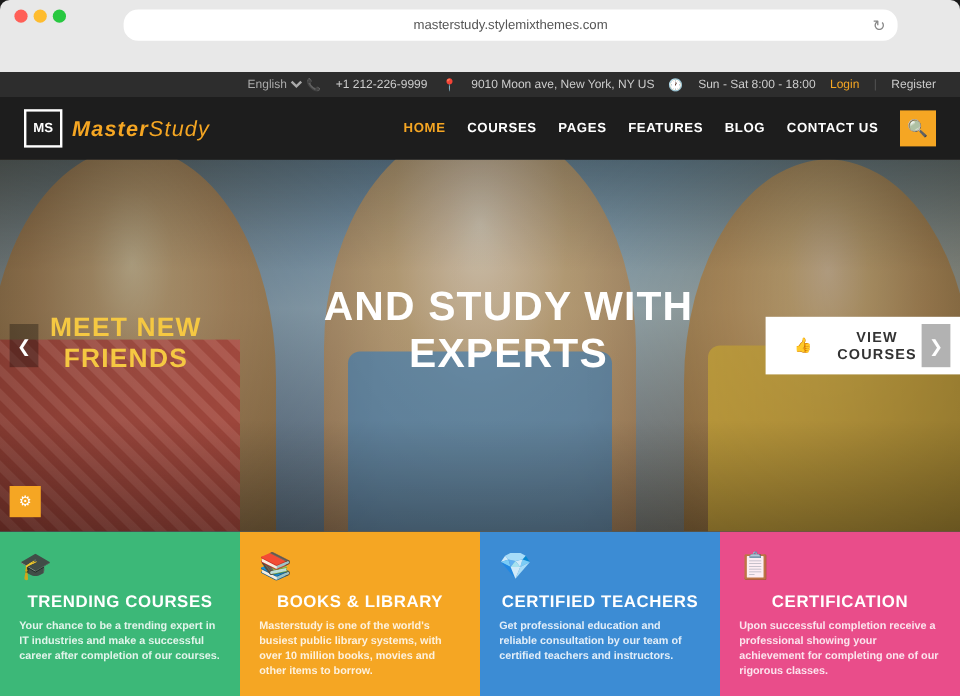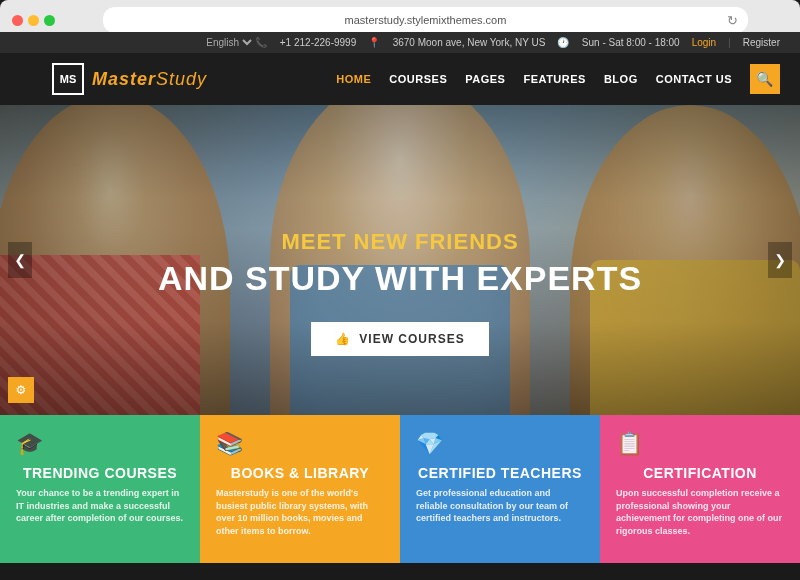--- a/index.html
+++ b/index.html
@@ -9,23 +9,23 @@
       overflow: hidden;
       font-family: Arial, sans-serif;
       background: #1a1a1a;
     }
 
     
     .browser-chrome {
       background: #e8e8e8;
       border-radius: 8px 8px 0 0;
       padding: 8px 12px 0;
-      height: 32px;
-      display: flex;
-      align-items: center;
+      height: 60px;
+      display: flex;
+      align-items: flex-start;
       gap: 8px;
       position: relative;
     }
     .browser-dots {
       display: flex;
       gap: 5px;
     }
     .dot {
       width: 11px;
       height: 11px;
@@ -95,21 +95,20 @@
     .logo-box {
       width: 32px;
       height: 32px;
       border: 2px solid white;
       display: flex;
       align-items: center;
       justify-content: center;
       font-size: 11px;
       font-weight: bold;
       color: white;
-      margin-left: 32px;
     }
     .logo-text {
       color: white;
       font-size: 18px;
       font-weight: bold;
       letter-spacing: 1px;
       font-style: italic;
     }
     .logo-text span { color: #f5a623; }
     .nav {
@@ -154,26 +153,25 @@
     }
     .hero-overlay {
       position: absolute;
       inset: 0;
       background: linear-gradient(to right, rgba(0,0,0,0.3) 0%, rgba(0,0,0,0.1) 40%, rgba(0,0,0,0.1) 60%, rgba(0,0,0,0.3) 100%);
     }
     .hero-content {
       position: relative;
       z-index: 5;
       display: flex;
-      flex-direction: column;
+      flex-direction: row;
       align-items: center;
       justify-content: center;
       height: 100%;
       text-align: center;
-      margin-top: 32px;
     }
     .hero-subtitle {
       color: #f5c842;
       font-size: 22px;
       font-weight: 700;
       text-transform: uppercase;
       letter-spacing: 1px;
       margin-bottom: 4px;
     }
     .hero-title {
@@ -295,21 +293,21 @@
   <div class="utility-bar">
     <div class="left">
       <select class="lang-select">
         <option>English</option>
       </select>
     </div>
     <div class="right">
       <span>📞</span>
       <span>+1 212-226-9999</span>
       <span>📍</span>
-      <span>3670 Moon ave, New York, NY US</span>
+      <span>9010 Moon ave, New York, NY US</span>
       <span>🕐</span>
       <span>Sun - Sat 8:00 - 18:00</span>
       <span style="color:#f5a623;cursor:pointer;">Login</span>
       <span style="color:#555;">|</span>
       <span style="cursor:pointer;">Register</span>
     </div>
   </div>
 
   <div class="header">
     <div class="logo">

